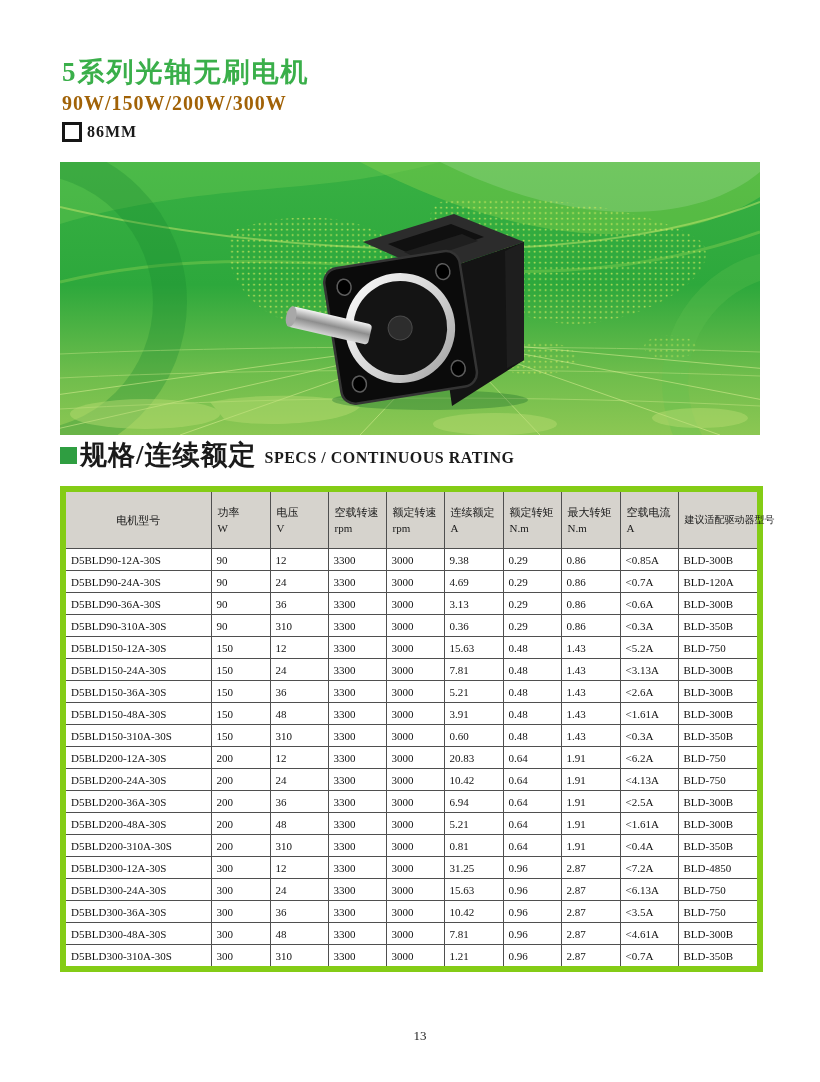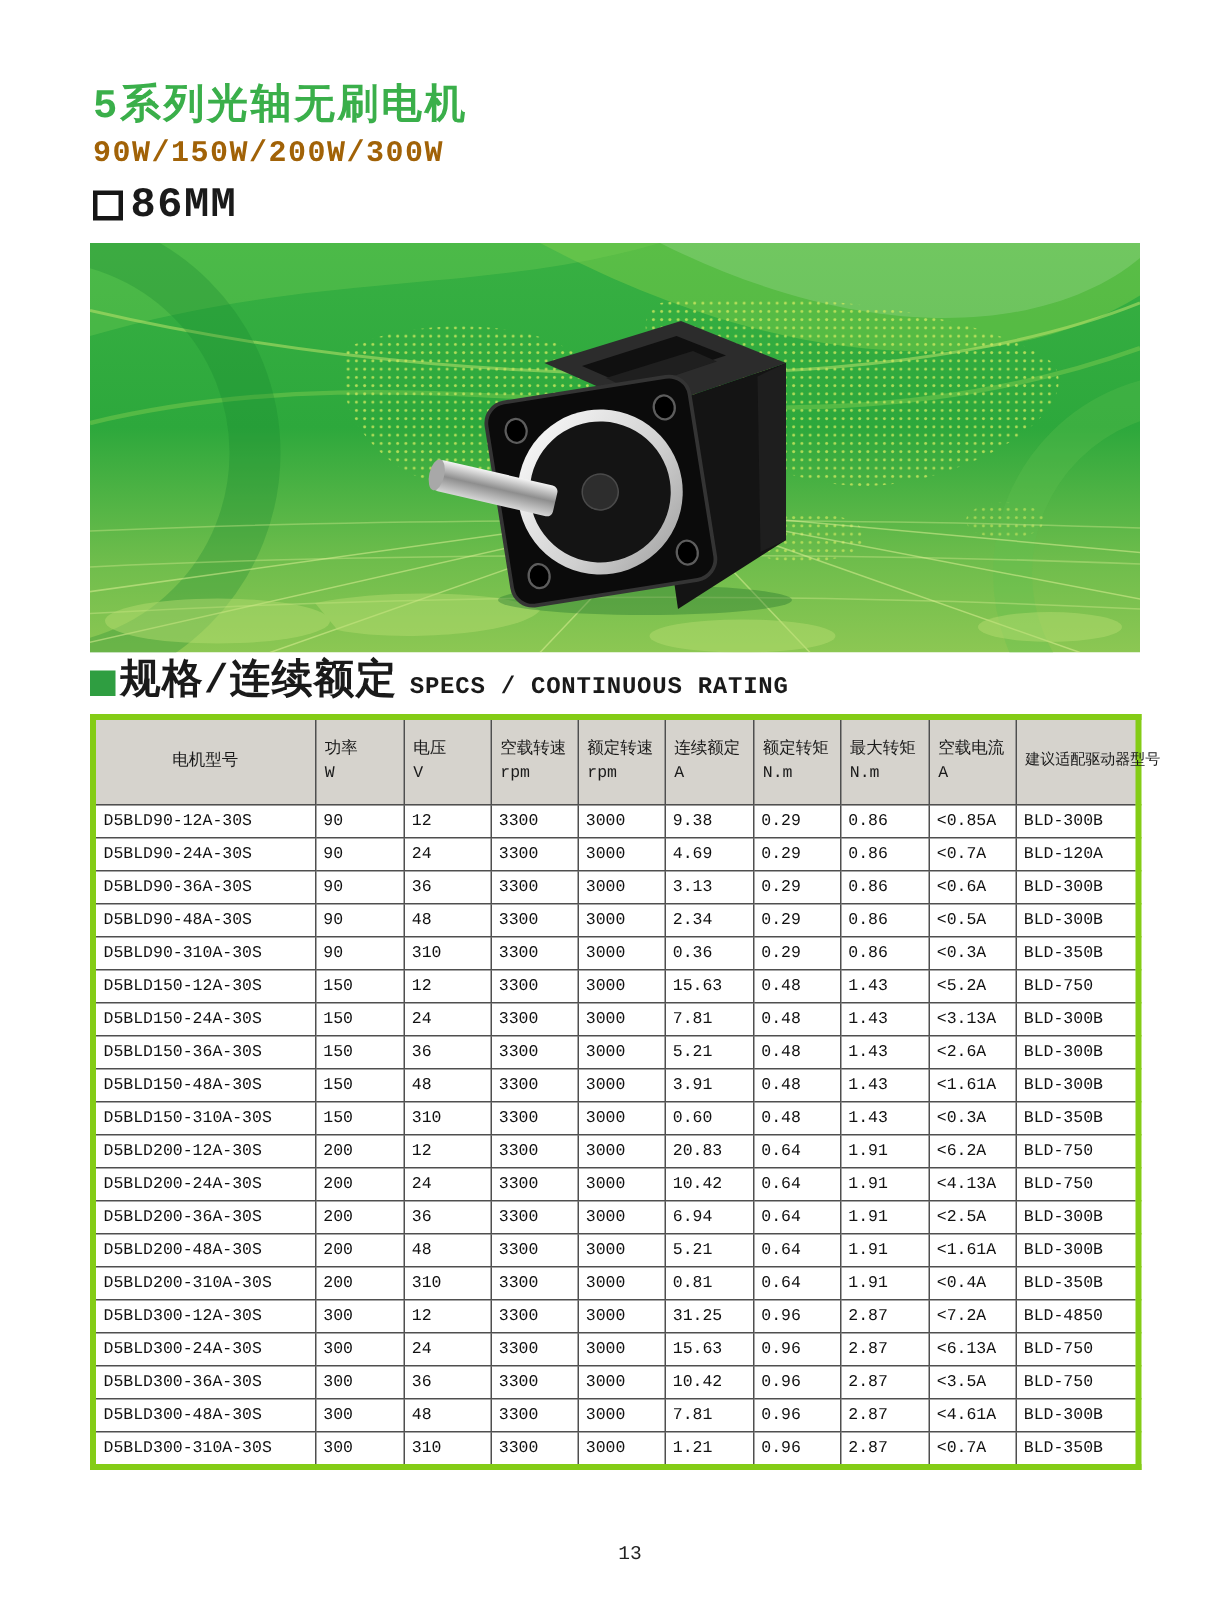--- a/index.html
+++ b/index.html
@@ -1,34 +1,34 @@
 <!DOCTYPE html>
 <html><head>
 <meta charset="utf-8">
 <style>
   html,body{margin:0;padding:0;background:#ffffff;}
   .page{position:relative;width:820px;height:1082px;background:#ffffff;overflow:hidden;
-        font-family:Liberation Mono, monospace;color:#1a1a1a;}
+        font-family:Liberation Serif, serif;color:#1a1a1a;}
   
   .title-block{position:absolute;left:62px;top:58px;}
   .title-cn{font-size:27px;font-weight:bold;color:#3aaf4a;letter-spacing:2px;line-height:1.1;}
   .title-sub{font-size:20px;font-weight:bold;color:#a16207;letter-spacing:1px;margin-top:3px;line-height:1.2;}
   .size-line{display:flex;align-items:center;margin-top:7px;}
   .size-square{width:14px;height:14px;border:3px solid #161616;margin-right:5px;}
-  .size-text{font-size:28px;font-weight:bold;letter-spacing:1px;}
+  .size-text{font-size:16px;font-weight:bold;letter-spacing:1px;}
   
   .banner{position:absolute;left:60px;top:162px;width:700px;height:273px;}
   
   .section-heading{position:absolute;left:60px;top:441px;display:flex;align-items:flex-end;}
   .section-square{width:17px;height:17px;background:#2f9e41;margin:0 3px 7px 0;}
   .section-cn{font-size:27px;font-weight:bold;letter-spacing:1px;line-height:1.1;}
   .section-en{font-size:16px;font-weight:bold;margin-left:8px;padding-bottom:4px;letter-spacing:.5px;}
   
-  table.spec{position:absolute;left:60px;top:476px;width:697px;border-collapse:collapse;
-             table-layout:fixed;border:4px solid #84cc16;}
+  table.spec{position:absolute;left:60px;top:486px;width:697px;border-collapse:collapse;
+             table-layout:fixed;border:6px solid #84cc16;}
   table.spec th{background:#d6d3cd;border:1px solid #4f4f4f;height:56px;font-weight:normal;
                 font-size:11px;text-align:left;padding:0 2px 0 6px;vertical-align:middle;line-height:1.35;}
   table.spec th:first-child{text-align:center;padding:0;}
   table.spec th:last-child{font-size:10px;white-space:nowrap;}
   table.spec td{border:1px solid #4f4f4f;height:21px;font-size:11px;padding:0 0 0 5px;
                 white-space:nowrap;overflow:hidden;vertical-align:middle;color:#111;}
   .col-unit{margin-top:1px;}
   
   .page-number{position:absolute;left:0;right:0;top:1028px;text-align:center;font-size:13px;color:#222;margin-left:20px;}
 </style>
@@ -229,32 +229,20 @@
           <td>36</td>
           <td>3300</td>
           <td>3000</td>
           <td>3.13</td>
           <td>0.29</td>
           <td>0.86</td>
           <td>&lt;0.6A</td>
           <td>BLD-300B</td>
         </tr>
         <tr>
-          <td>D5BLD90-48A-30S</td>
-          <td>90</td>
-          <td>48</td>
-          <td>3300</td>
-          <td>3000</td>
-          <td>2.34</td>
-          <td>0.29</td>
-          <td>0.86</td>
-          <td>&lt;0.5A</td>
-          <td>BLD-300B</td>
-        </tr>
-        <tr>
           <td>D5BLD90-310A-30S</td>
           <td>90</td>
           <td>310</td>
           <td>3300</td>
           <td>3000</td>
           <td>0.36</td>
           <td>0.29</td>
           <td>0.86</td>
           <td>&lt;0.3A</td>
           <td>BLD-350B</td>

